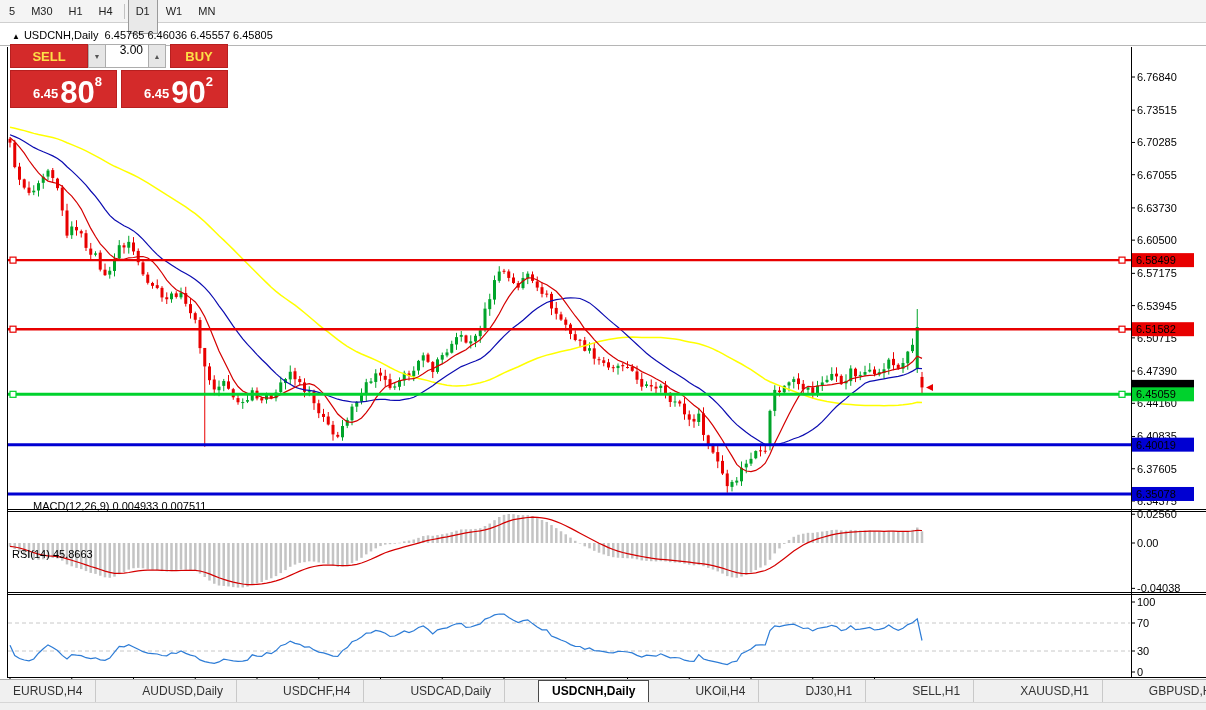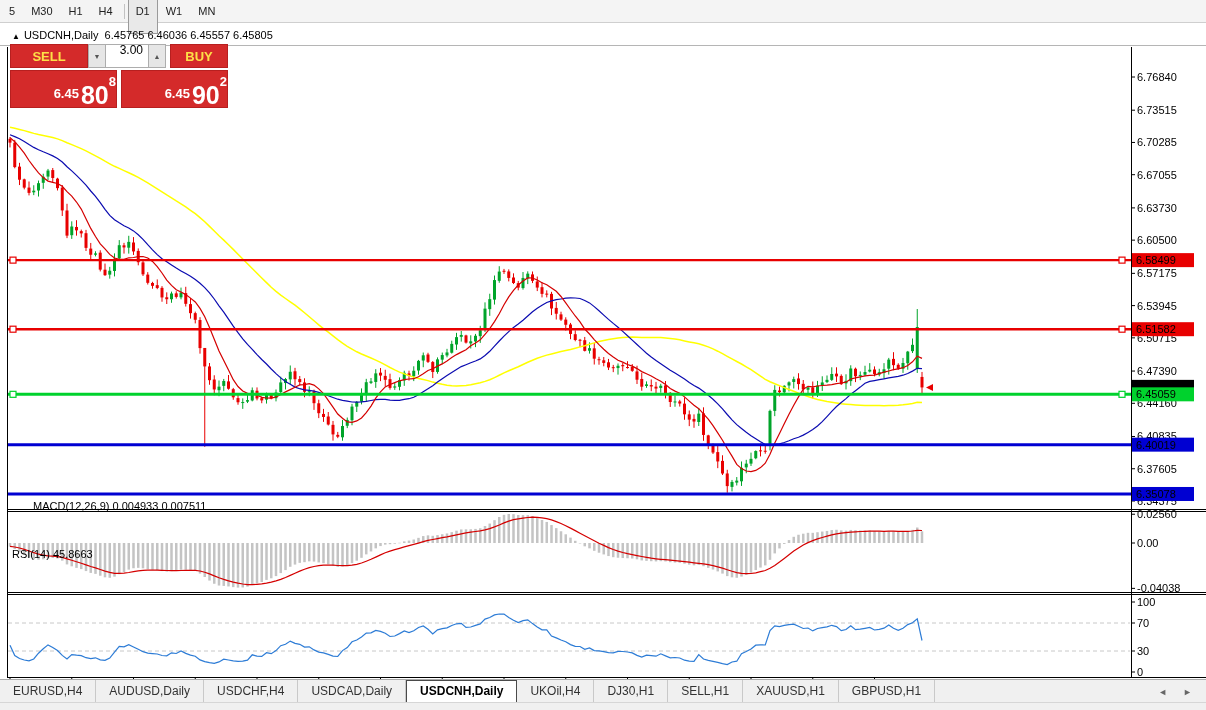--- a/index.html
+++ b/index.html
@@ -26,28 +26,28 @@
     font-size:13px;font-weight:600;border:1px solid #b71f1f;box-sizing:border-box;}
   .sell-btn{width:78px;}
   .buy-btn{width:58px;margin-left:4px;}
   .spin{width:18px;background:#e6e6e6;border:1px solid #adadad;box-sizing:border-box;
     display:flex;align-items:center;justify-content:center;color:#555;font-size:7px;}
   .lot{width:42px;border:1px solid #adadad;border-left:none;border-right:none;
     text-align:right;padding:0 5px 12px 0;font-size:12px;font-family:"Liberation Sans",sans-serif;
     height:24px;box-sizing:border-box;background:#fff;color:#000;}
   .trade-row2{display:flex;margin-top:2px;height:38px;}
   .px-box{flex:1;background:#d42a2a;border:1px solid #b71f1f;box-sizing:border-box;color:#fff;
-    display:flex;align-items:flex-end;justify-content:flex-end;padding-bottom:2px;padding-left:8px;}
+    display:flex;align-items:flex-end;justify-content:center;padding-bottom:2px;padding-left:8px;}
   .px-box.right{margin-left:4px;}
   .px-small{font-size:13px;font-weight:bold;margin:0 2px 4px 0;}
-  .px-big{font-size:25px;font-weight:bold;line-height:0.82;}
+  .px-big{font-size:31px;font-weight:bold;line-height:0.82;}
   .px-sup{font-size:13px;font-weight:bold;align-self:flex-start;margin-top:3px;}
   
   .tabs{position:absolute;top:679px;left:0;right:0;height:23px;background:#f0f0f0;
-    border-top:1px solid #ababab;display:flex;align-items:stretch;font-size:12px;}
+    border-top:1px solid #ababab;display:flex;align-items:stretch;font-size:12px;gap:33px;}
   .tab{padding:4px 13px 0 13px;color:#333;border-right:1px solid #c9c9c9;white-space:nowrap;}
   .tab.active{background:#ffffff;border:1px solid #4a4a4a;border-bottom:none;color:#000;font-weight:bold;padding-top:3px;}
   .tab-arrows{margin-left:auto;display:flex;align-items:center;gap:16px;padding-right:14px;color:#666;font-size:9px;}
   .bottom-strip{position:absolute;top:702px;left:0;right:0;height:8px;background:#f0f0f0;border-top:1px solid #d6d6d6;}
 </style>
 </head>
 <body>
 
 <div class="screen">
 

